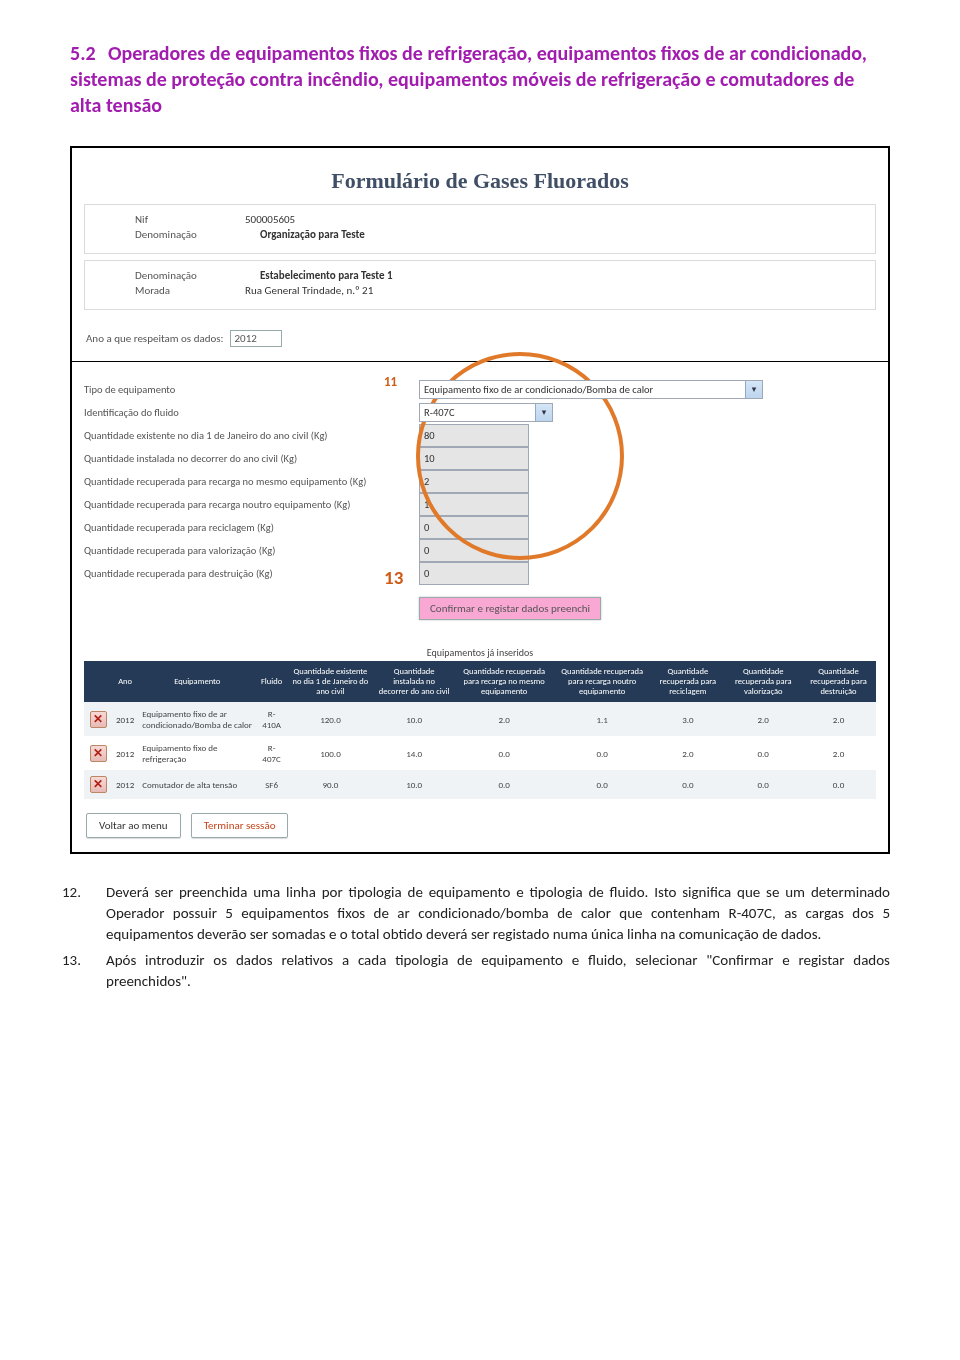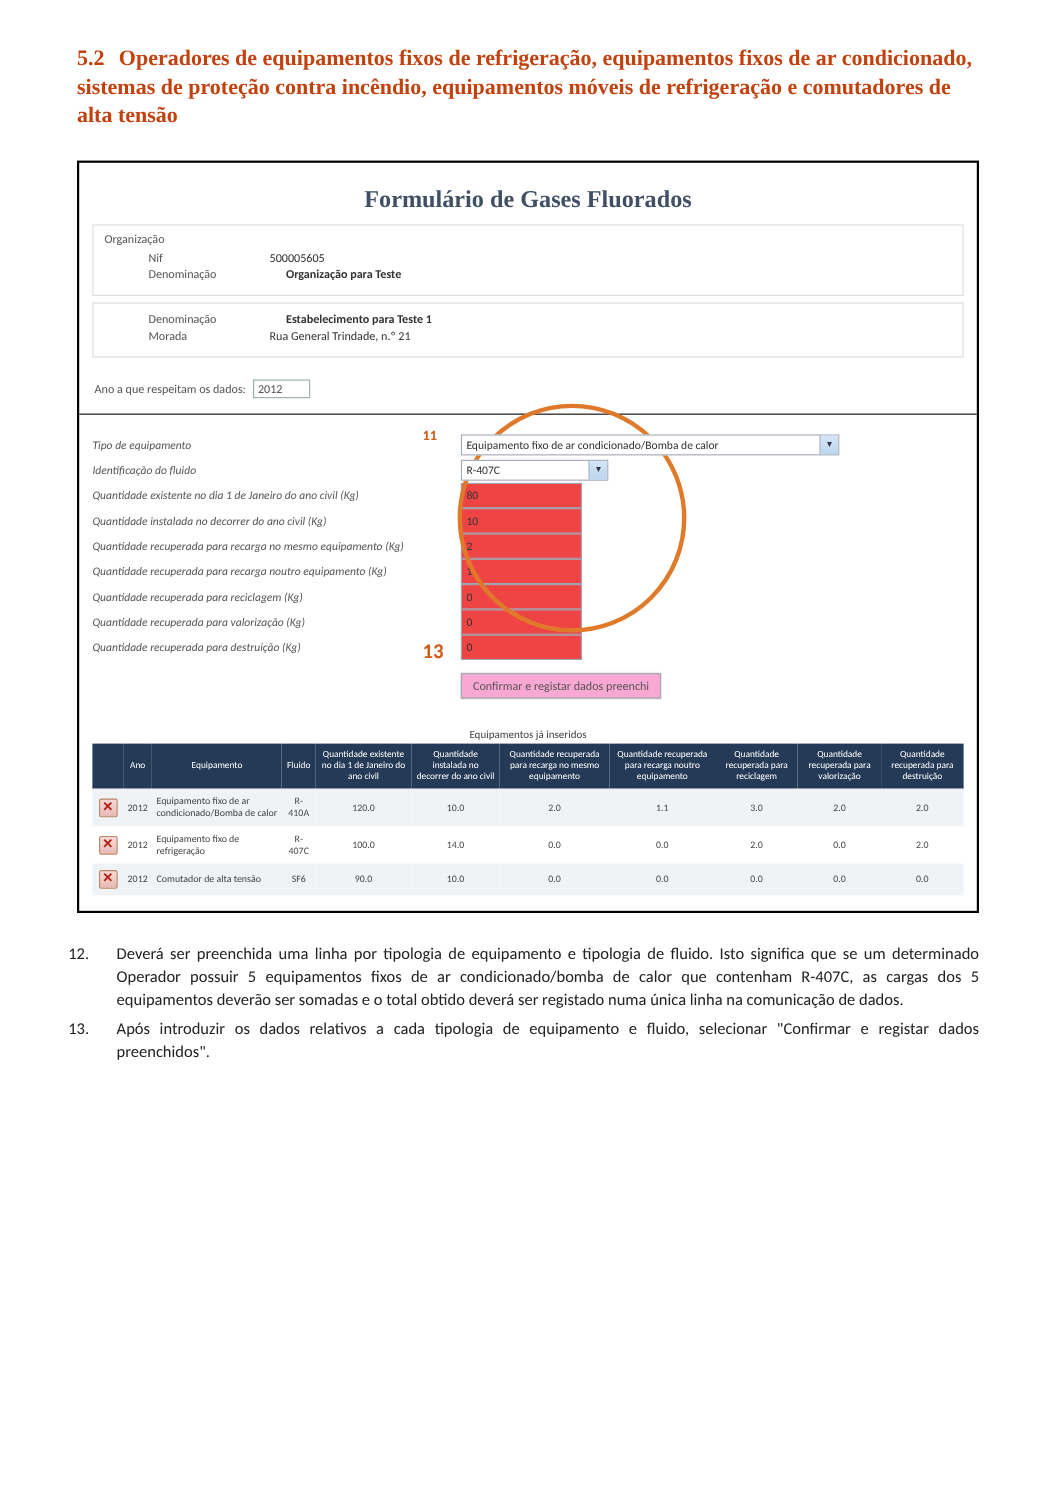--- a/index.html
+++ b/index.html
@@ -5,26 +5,25 @@
   body {
     margin: 0;
     font-family: Calibri, Arial, sans-serif;
     background: #fff;
     width: 960px;
   }
   .page {
     padding: 40px 70px 60px 70px;
   }
   .section-title {
-    color: #c2410c;
+    color: #a21caf;
     font-size: 20px;
     font-weight: bold;
     line-height: 1.3;
     margin-bottom: 28px;
-    font-family: Liberation Serif, serif;
   }
   .section-num {
     display: inline-block;
     width: 38px;
   }
   .form-wrap {
     border: 2px solid #000;
     padding: 0;
     margin-bottom: 28px;
   }
@@ -94,21 +93,20 @@
   .field-row {
     display: flex;
     align-items: center;
     font-size: 10.5px;
     color: #555;
     margin: 3px 0;
     height: 20px;
   }
   .field-label {
     width: 335px;
-    font-style: italic;
   }
   .select {
     position: relative;
     border: 1px solid #a0a7b5;
     background: #fff;
     font-size: 10.5px;
     color: #333;
     padding: 2px 18px 2px 4px;
     display: inline-block;
   }
@@ -120,21 +118,21 @@
     width: 16px; height: 100%;
     background: linear-gradient(#d5e6f7,#bcd5ee);
     border-left: 1px solid #94aac4;
     text-align: center;
     font-size: 9px;
     color: #334;
     line-height: 16px;
   }
   .txt-input {
     border: 1px solid #a0a7b5;
-    background: #ef4444;
+    background: #e5e5e5;
     font-size: 10.5px;
     color: #333;
     padding: 4px 4px;
     width: 100px;
     display: inline-block;
   }
   .callout-12 {
     position: absolute;
     left: 300px; top: 0px;
     color: #cf5a14;
@@ -249,21 +247,20 @@
   </div>
 
   <div class="form-wrap">
     <div class="form-inner">
 
       <div class="form-title-wrap">
         <span class="form-title">Formulário de Gases Fluorados</span>
       </div>
 
       <div class="section-box">
-        <div class="org-label">Organização</div>
         <div class="row">
           <div class="lab">Nif</div>
           <div class="val">500005605</div>
         </div>
         <div class="row">
           <div class="lab">Denominação</div>
           <div class="val bold">Organização para Teste</div>
         </div>
       </div>
 
@@ -391,20 +388,24 @@
               <td>10.0</td>
               <td>0.0</td>
               <td>0.0</td>
               <td>0.0</td>
               <td>0.0</td>
               <td>0.0</td>
             </tr>
           </tbody>
       </table>
 
+      <div class="btn-row">
+        <span class="btn menu">Voltar ao menu</span>
+        <span class="btn logout">Terminar sessão</span>
+      </div>
 
     </div>
   </div>
 
   <p class="body-text">
     <span class="num">12.</span><span>Deverá ser preenchida uma linha por tipologia de equipamento e tipologia de fluido. Isto significa que se um determinado Operador possuir 5 equipamentos fixos de ar condicionado/bomba de calor que contenham R-407C, as cargas dos 5 equipamentos deverão ser somadas e o total obtido deverá ser registado numa única linha na comunicação de dados.</span>
   </p>
   <p class="body-text">
     <span class="num">13.</span><span>Após introduzir os dados relativos a cada tipologia de equipamento e fluido, selecionar "Confirmar e registar dados preenchidos".</span>
   </p>

